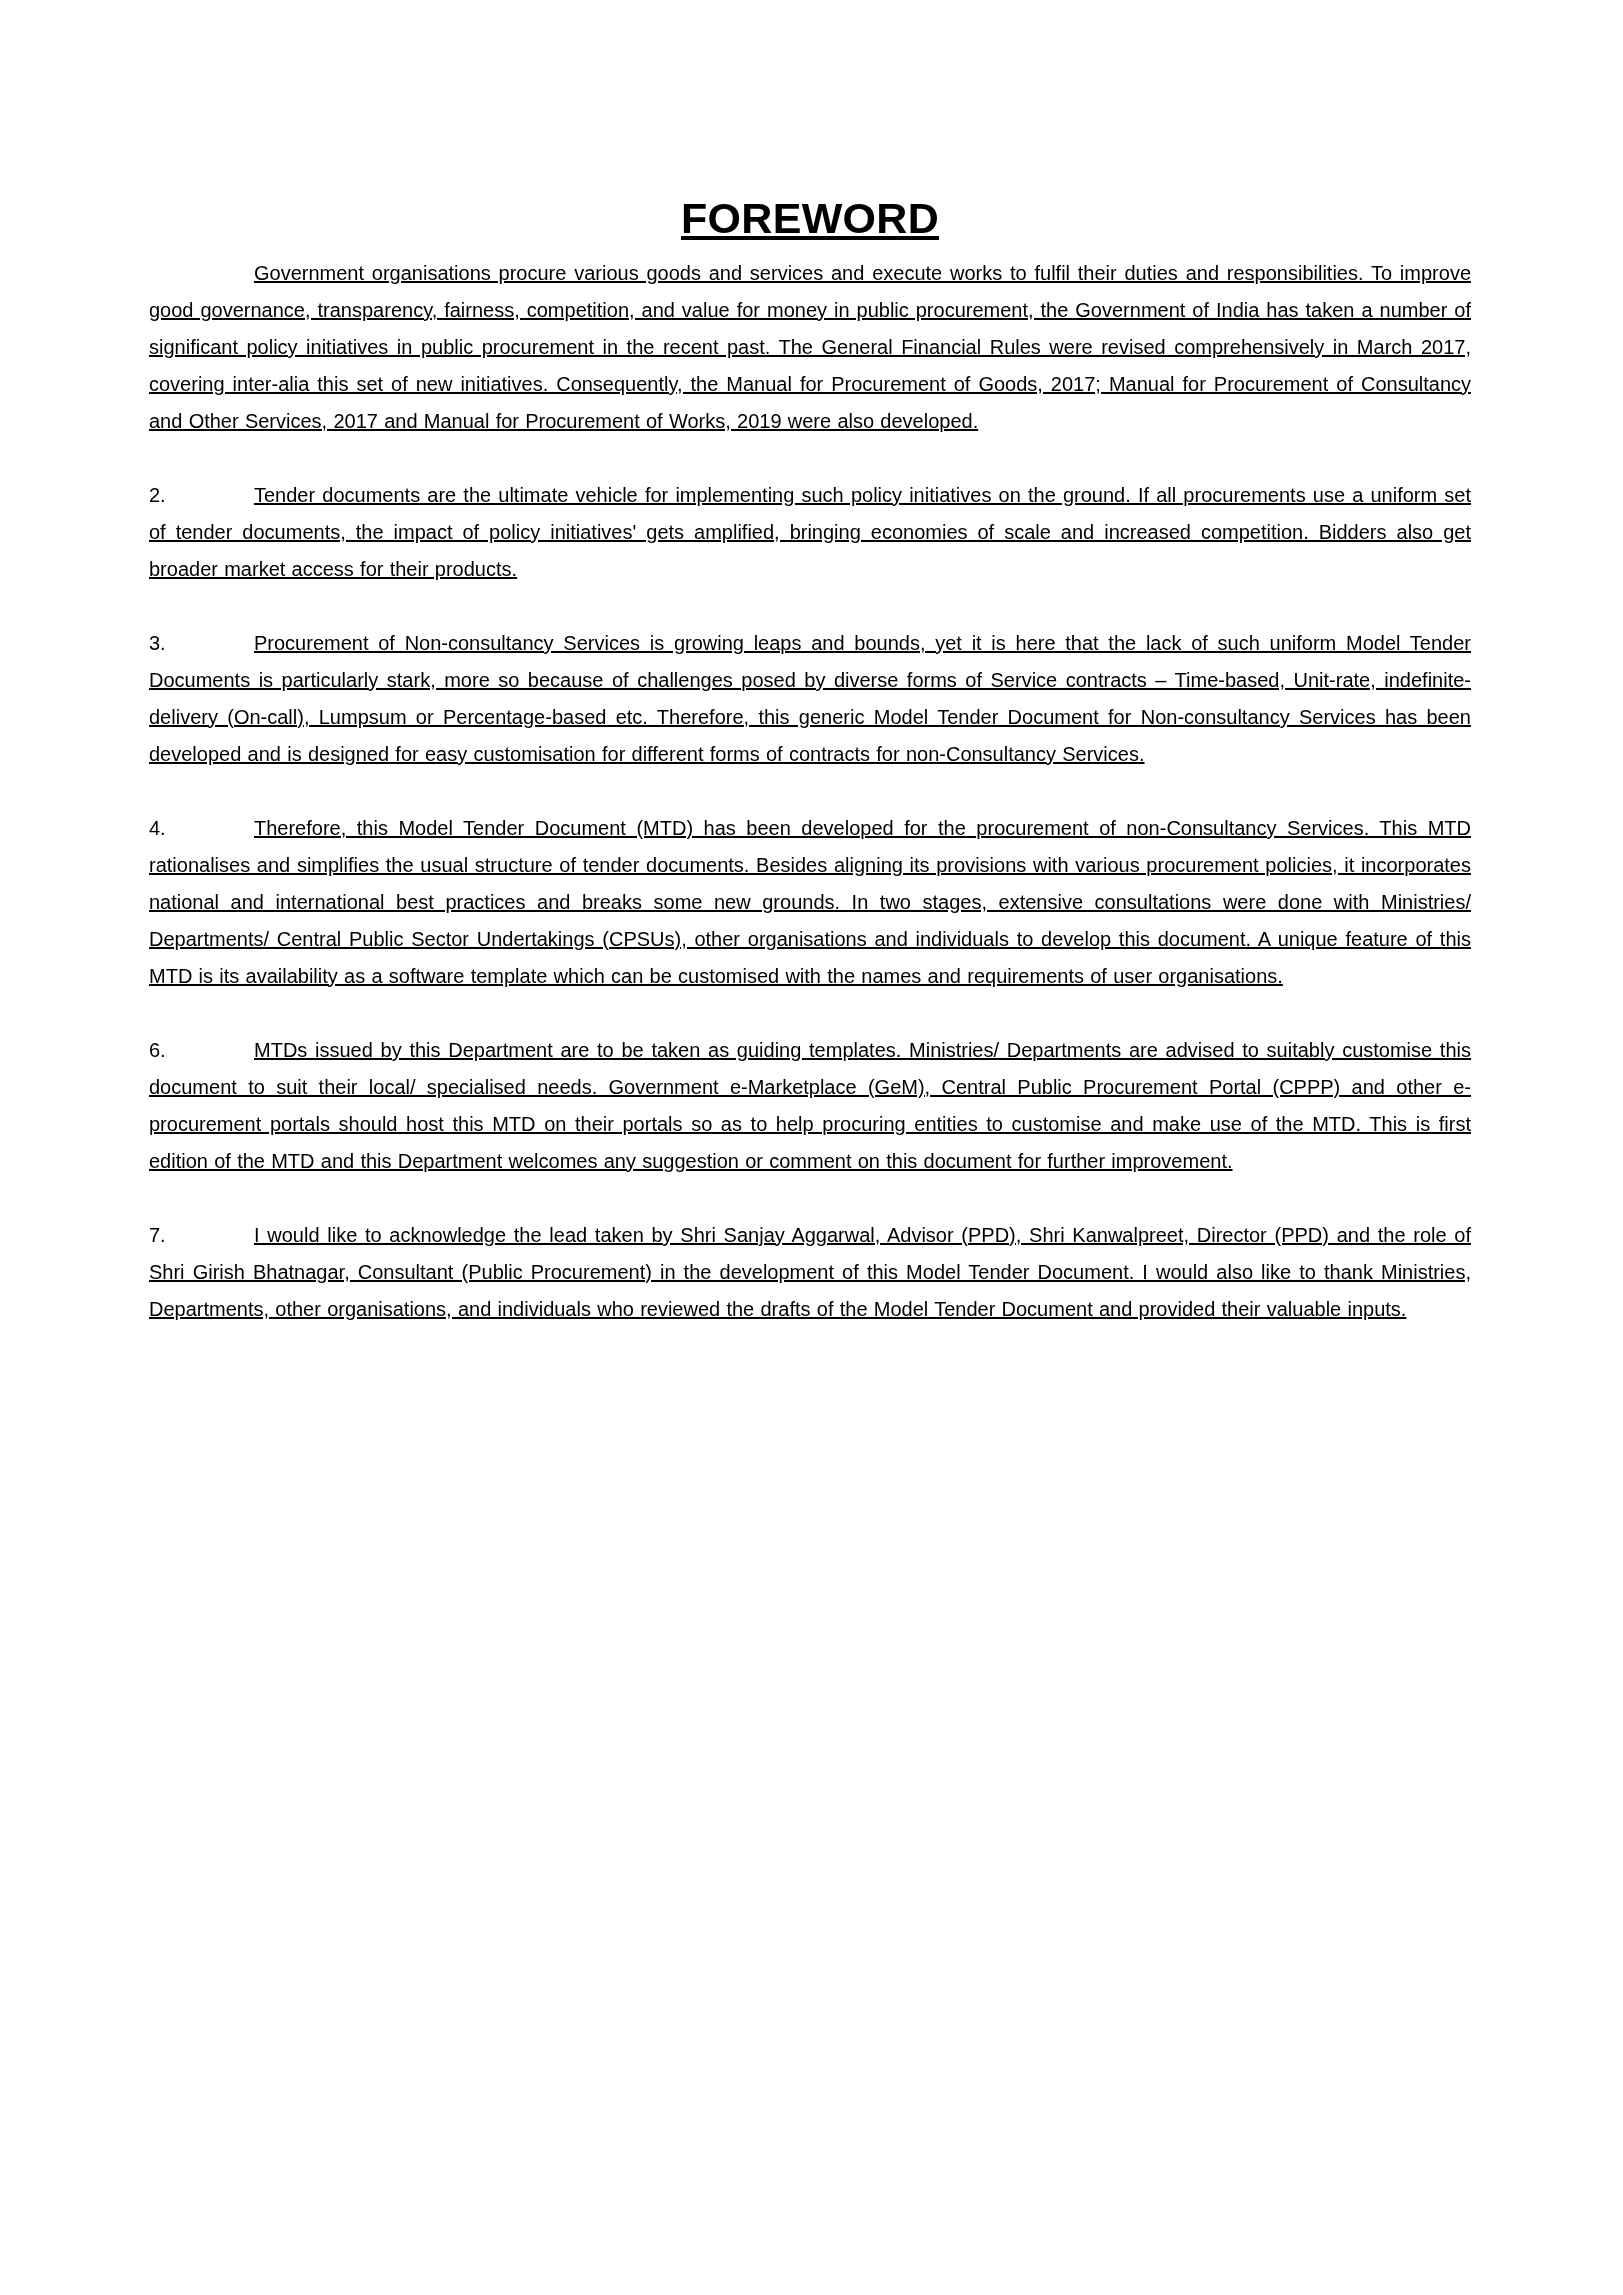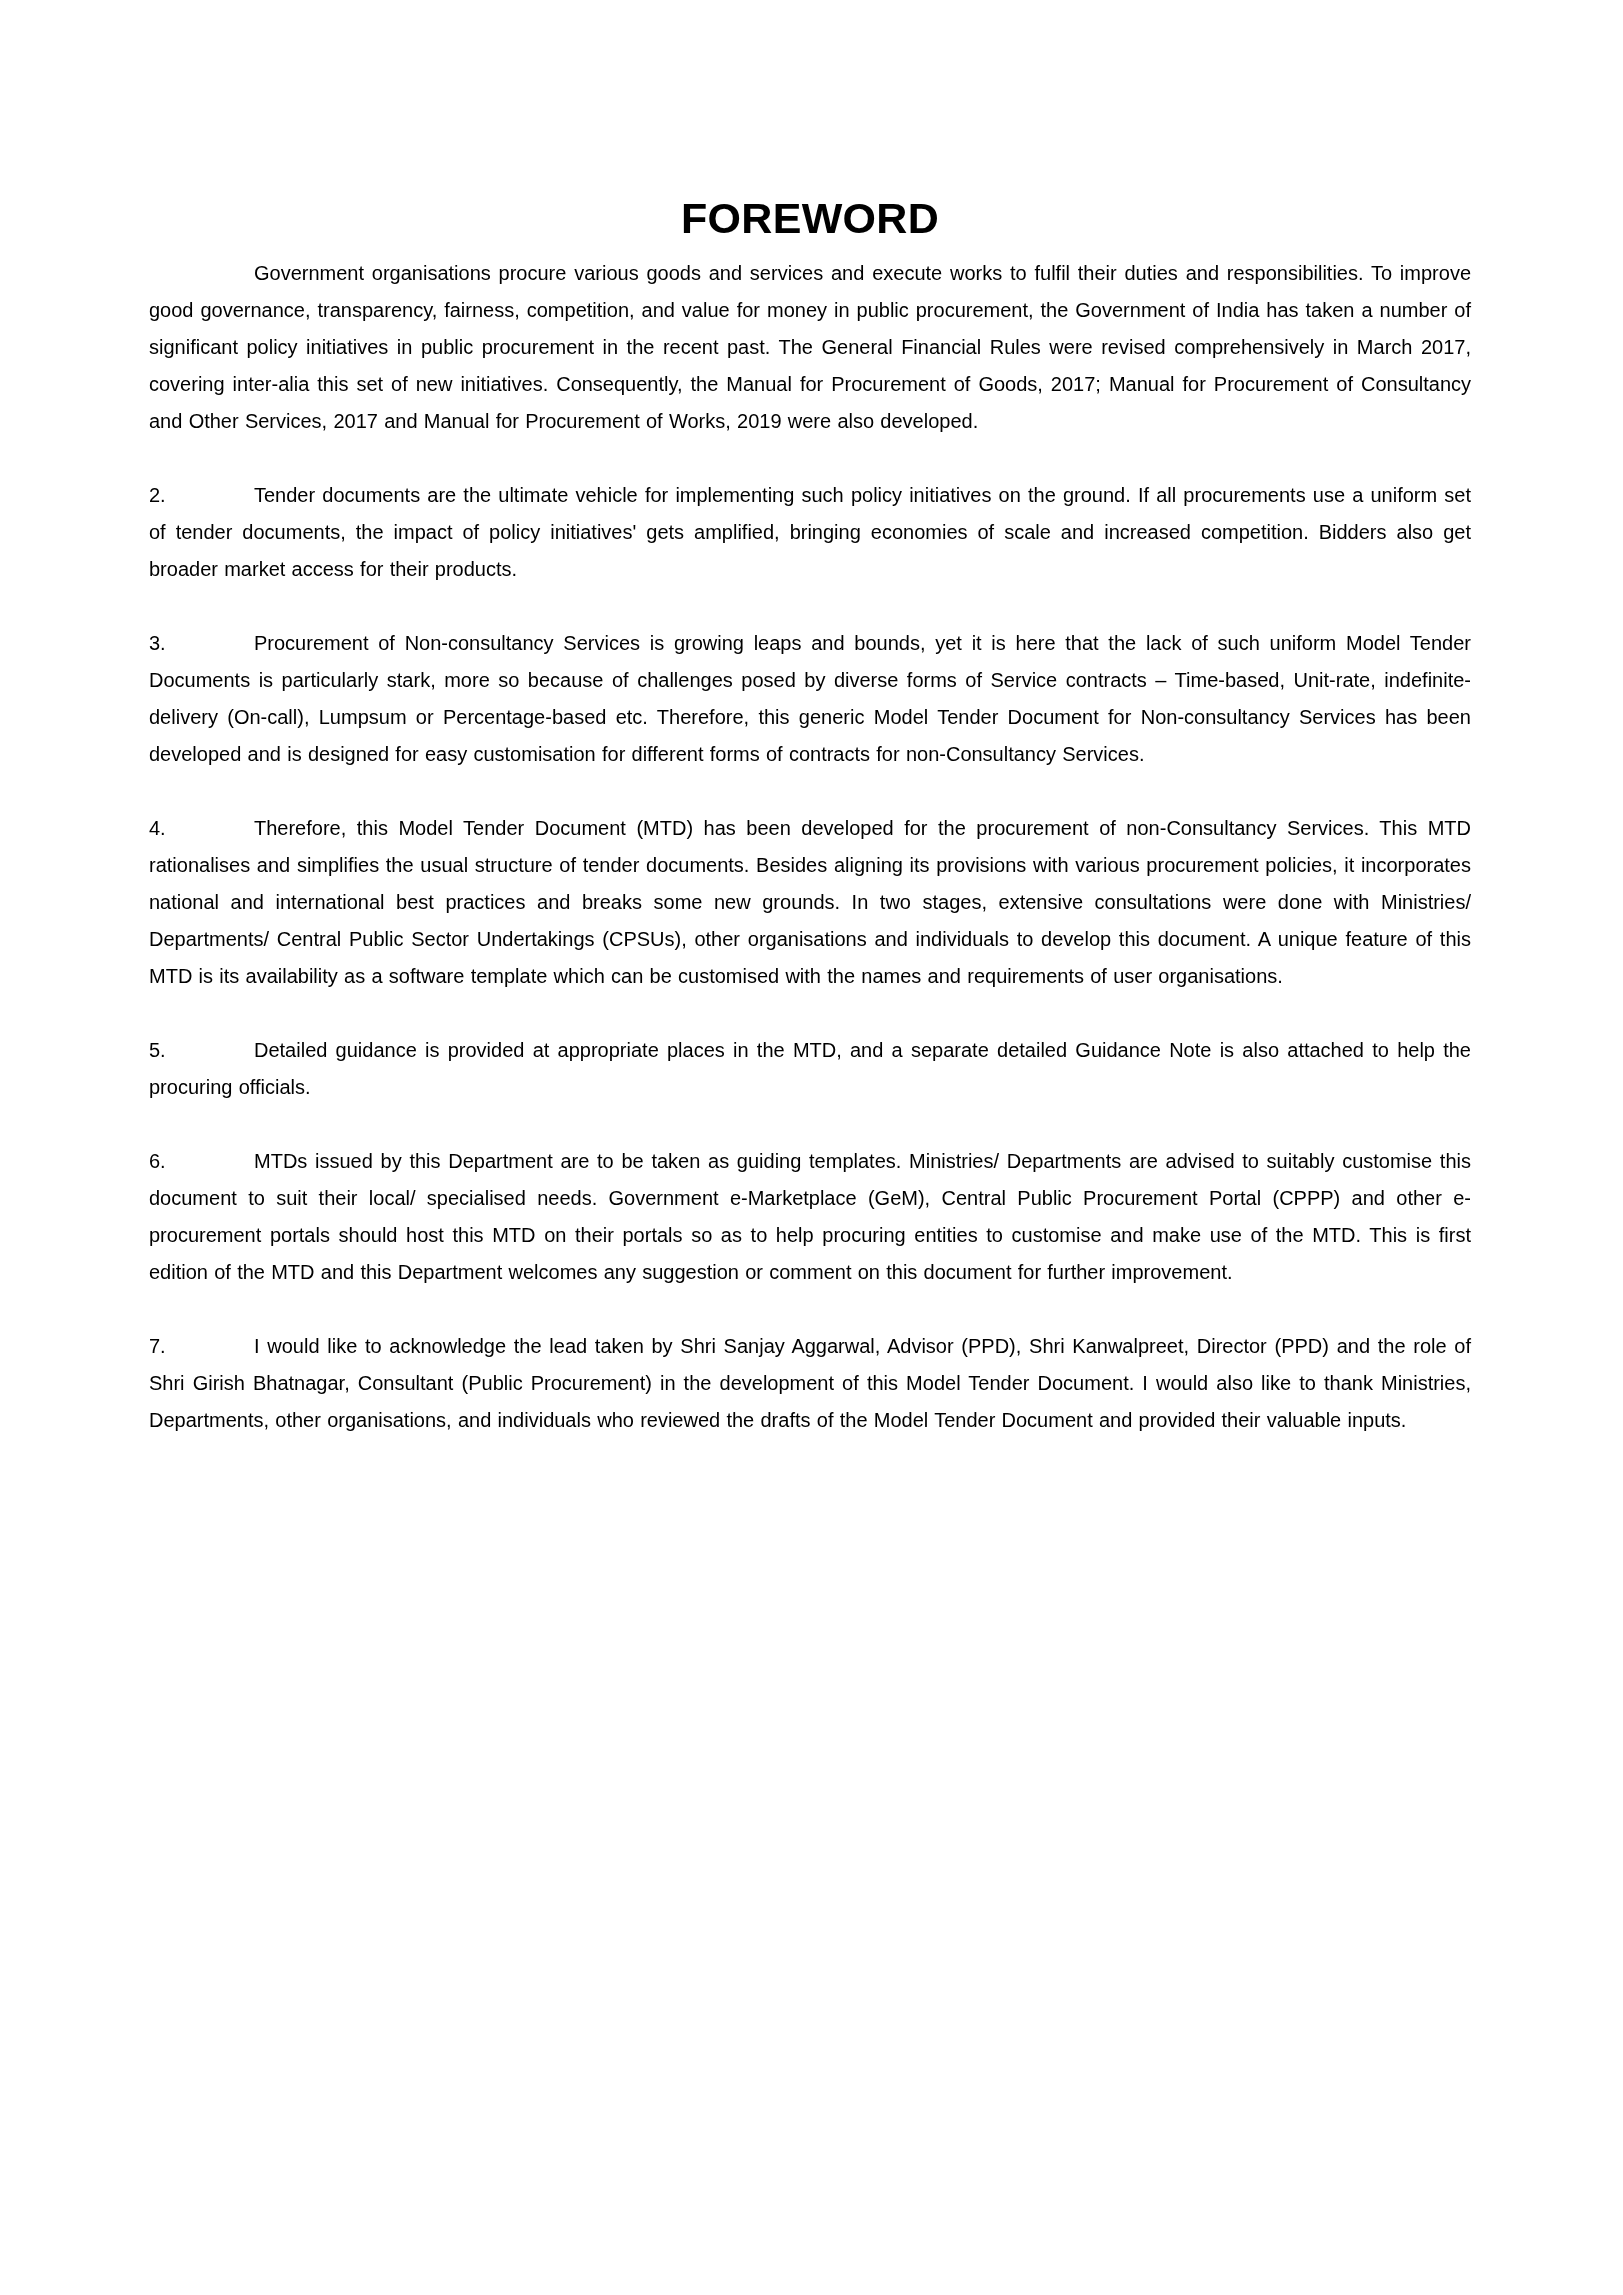--- a/index.html
+++ b/index.html
@@ -9,20 +9,21 @@
   }
   .page {
     position: relative;
     width: 1623px;
     height: 1958px;
     background: #ffffff;
     box-sizing: border-box;
     padding: 193px 152px 0 149px;
     font-family: "Liberation Sans", sans-serif;
     color: #000000;
+    text-decoration: underline;
   }
   .doc-title {
     font-size: 43px;
     line-height: 50px;
     font-weight: bold;
     text-align: center;
     margin: 0 0 11.8px 0;
     letter-spacing: 0.3px;
   }
   .para {
@@ -48,20 +49,19 @@
   <h1 class="doc-title">FOREWORD</h1>
 
   <p class="para first"><span>Government organisations procure various goods and services and execute works to fulfil their duties and responsibilities. To improve good governance, transparency, fairness, competition, and value for money in public procurement, the Government of India has taken a number of significant policy initiatives in public procurement in the recent past. The General Financial Rules were revised comprehensively in March 2017, covering inter-alia this set of new initiatives. Consequently, the Manual for Procurement of Goods, 2017; Manual for Procurement of Consultancy and Other Services, 2017 and Manual for Procurement of Works, 2019 were also developed.</span></p>
 
   <p class="para"><span class="pnum">2.</span><span>Tender documents are the ultimate vehicle for implementing such policy initiatives on the ground. If all procurements use a uniform set of tender documents, the impact of policy initiatives' gets amplified, bringing economies of scale and increased competition. Bidders also get broader market access for their products.</span></p>
 
   <p class="para"><span class="pnum">3.</span><span>Procurement of Non-consultancy Services is growing leaps and bounds, yet it is here that the lack of such uniform Model Tender Documents is particularly stark, more so because of challenges posed by diverse forms of Service contracts – Time-based, Unit-rate, indefinite-delivery (On-call), Lumpsum or Percentage-based etc. Therefore, this generic Model Tender Document for Non-consultancy Services has been developed and is designed for easy customisation for different forms of contracts for non-Consultancy Services.</span></p>
 
   <p class="para"><span class="pnum">4.</span><span>Therefore, this Model Tender Document (MTD) has been developed for the procurement of non-Consultancy Services. This MTD rationalises and simplifies the usual structure of tender documents. Besides aligning its provisions with various procurement policies, it incorporates national and international best practices and breaks some new grounds. In two stages, extensive consultations were done with Ministries/ Departments/ Central Public Sector Undertakings (CPSUs), other organisations and individuals to develop this document. A unique feature of this MTD is its availability as a software template which can be customised with the names and requirements of user organisations.</span></p>
 
-  <p class="para"><span class="pnum">5.</span><span>Detailed guidance is provided at appropriate places in the MTD, and a separate detailed Guidance Note is also attached to help the procuring officials.</span></p>
 
   <p class="para"><span class="pnum">6.</span><span>MTDs issued by this Department are to be taken as guiding templates. Ministries/ Departments are advised to suitably customise this document to suit their local/ specialised needs. Government e-Marketplace (GeM), Central Public Procurement Portal (CPPP) and other e-procurement portals should host this MTD on their portals so as to help procuring entities to customise and make use of the MTD. This is first edition of the MTD and this Department welcomes any suggestion or comment on this document for further improvement.</span></p>
 
   <p class="para"><span class="pnum">7.</span><span>I would like to acknowledge the lead taken by Shri Sanjay Aggarwal, Advisor (PPD), Shri Kanwalpreet, Director (PPD) and the role of Shri Girish Bhatnagar, Consultant (Public Procurement) in the development of this Model Tender Document. I would also like to thank Ministries, Departments, other organisations, and individuals who reviewed the drafts of the Model Tender Document and provided their valuable inputs.</span></p>
 
 </div>
 
 
 </body></html>

